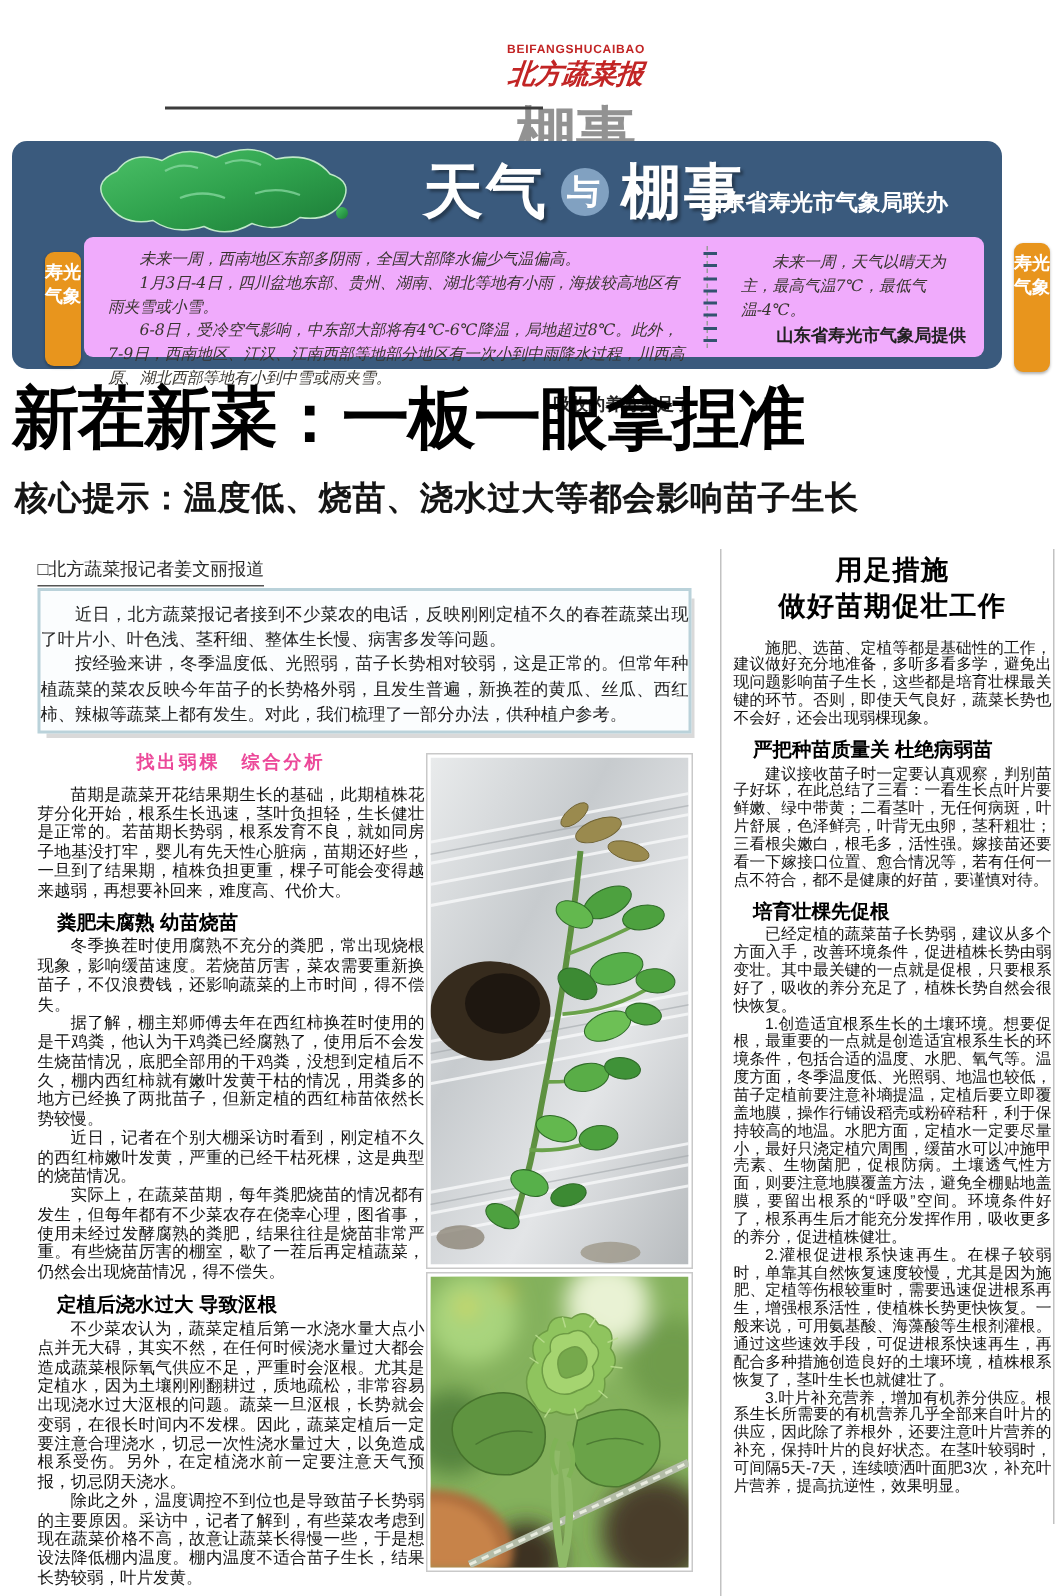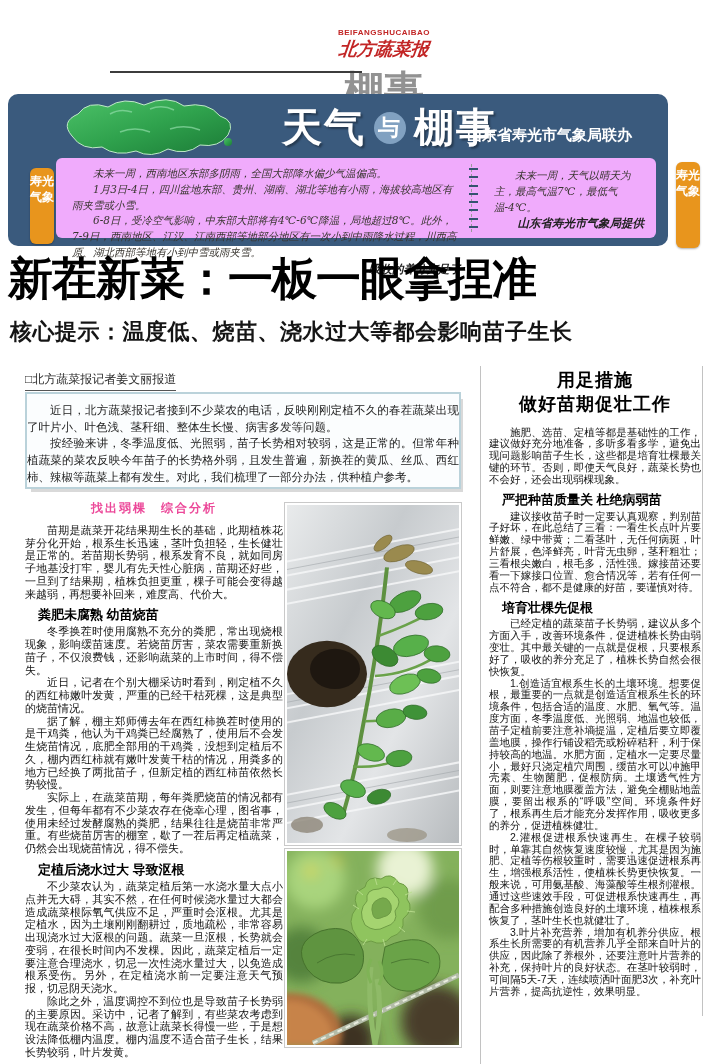--- a/index.html
+++ b/index.html
@@ -19,21 +19,21 @@
 
   
   .banner{position:absolute;left:8px;top:94px;width:660px;height:152px;background:#3a5a7d;border-radius:10px;}
   .china-map{position:absolute;left:42px;top:0px;width:212px;height:66px;}
   .banner-title{position:absolute;left:232px;top:6px;width:300px;display:flex;align-items:center;justify-content:center;gap:8px;color:#fff;font-size:40px;font-weight:900;letter-spacing:2px;text-shadow:2px 2px 2px rgba(0,0,0,.35);}
   .yu-circle{flex:none;width:32px;height:32px;border-radius:50%;background:#81a1c1;color:#fff;font-size:22px;line-height:32px;text-align:center;font-weight:700;text-shadow:none;}
   .organizer{position:absolute;right:36px;top:32px;color:#fff;font-size:15px;font-weight:700;}
   .wbox{position:absolute;left:48px;top:64px;width:600px;height:80px;background:#f0abfc;border-radius:6px;display:flex;box-sizing:border-box;padding:6px 8px;}
   .national{flex:1;padding:2px 6px 0 8px;}
   .wtext{font-family:"DejaVu Serif",serif;font-style:italic;font-size:10.5px;line-height:1.5;color:#38352f;margin:0;text-indent:2em;}
-  .wsource{font-size:11.5px;font-weight:700;color:#222;text-align:right;margin-top:1px;font-style:italic;}
+  .wsource{font-size:11.5px;font-weight:700;color:#222;text-align:right;margin-top:1px;}
   .stitch-divider{width:16px;border-left:1px dashed #9a9a9a;margin:0 4px;display:flex;flex-direction:column;justify-content:space-between;align-items:center;padding:4px 0;}
   .stitch{width:9px;height:6px;border-top:2px solid #33536f;border-bottom:2px solid #33536f;margin-left:-13px;}
   .local{width:150px;padding:4px 4px 0 2px;}
   .tab{position:absolute;width:24px;background:#e8951d;border-radius:6px;color:#fff;font-size:12px;font-weight:700;text-align:center;word-break:break-all;line-height:1.35;padding:5px 0;box-sizing:border-box;box-shadow:0 1px 2px rgba(0,0,0,.3);}
   .tab-left{left:22px;top:74px;height:76px;}
   .tab-right{left:668px;top:68px;height:86px;}
 
   
   .headline{position:absolute;left:8px;top:254px;margin:0;font-size:45px;line-height:1.1;font-weight:900;color:#000;letter-spacing:-1px;}
   .deck{position:absolute;left:10px;top:317px;font-size:22px;font-weight:600;color:#151515;letter-spacing:.5px;}
@@ -133,22 +133,22 @@
   <div class="intro-box">
     <p>近日，北方蔬菜报记者接到不少菜农的电话，反映刚刚定植不久的春茬蔬菜出现了叶片小、叶色浅、茎秆细、整体生长慢、病害多发等问题。</p>
     <p>按经验来讲，冬季温度低、光照弱，苗子长势相对较弱，这是正常的。但常年种植蔬菜的菜农反映今年苗子的长势格外弱，且发生普遍，新换茬的黄瓜、丝瓜、西红柿、辣椒等蔬菜上都有发生。对此，我们梳理了一部分办法，供种植户参考。</p>
   </div>
 
   <div class="col col-left">
     <h2>找出弱棵　综合分析</h2>
     <p>苗期是蔬菜开花结果期生长的基础，此期植株花芽分化开始，根系生长迅速，茎叶负担轻，生长健壮是正常的。若苗期长势弱，根系发育不良，就如同房子地基没打牢，婴儿有先天性心脏病，苗期还好些，一旦到了结果期，植株负担更重，棵子可能会变得越来越弱，再想要补回来，难度高、代价大。</p>
     <h3>粪肥未腐熟 幼苗烧苗</h3>
     <p>冬季换茬时使用腐熟不充分的粪肥，常出现烧根现象，影响缓苗速度。若烧苗厉害，菜农需要重新换苗子，不仅浪费钱，还影响蔬菜的上市时间，得不偿失。</p>
+    <p>据了解，棚主郑师傅去年在西红柿换茬时使用的是干鸡粪，他认为干鸡粪已经腐熟了，使用后不会发生烧苗情况，底肥全部用的干鸡粪，没想到定植后不久，棚内西红柿就有嫩叶发黄干枯的情况，用粪多的地方已经换了两批苗子，但新定植的西红柿苗依然长势较慢。</p>
     <p>近日，记者在个别大棚采访时看到，刚定植不久的西红柿嫩叶发黄，严重的已经干枯死棵，这是典型的烧苗情况。</p>
-    <p>据了解，棚主郑师傅去年在西红柿换茬时使用的是干鸡粪，他认为干鸡粪已经腐熟了，使用后不会发生烧苗情况，底肥全部用的干鸡粪，没想到定植后不久，棚内西红柿就有嫩叶发黄干枯的情况，用粪多的地方已经换了两批苗子，但新定植的西红柿苗依然长势较慢。</p>
     <p>实际上，在蔬菜苗期，每年粪肥烧苗的情况都有发生，但每年都有不少菜农存在侥幸心理，图省事，使用未经过发酵腐熟的粪肥，结果往往是烧苗非常严重。有些烧苗厉害的棚室，歇了一茬后再定植蔬菜，仍然会出现烧苗情况，得不偿失。</p>
     <h3>定植后浇水过大 导致沤根</h3>
     <p>不少菜农认为，蔬菜定植后第一水浇水量大点小点并无大碍，其实不然，在任何时候浇水量过大都会造成蔬菜根际氧气供应不足，严重时会沤根。尤其是定植水，因为土壤刚刚翻耕过，质地疏松，非常容易出现浇水过大沤根的问题。蔬菜一旦沤根，长势就会变弱，在很长时间内不发棵。因此，蔬菜定植后一定要注意合理浇水，切忌一次性浇水量过大，以免造成根系受伤。另外，在定植浇水前一定要注意天气预报，切忌阴天浇水。</p>
     <p>除此之外，温度调控不到位也是导致苗子长势弱的主要原因。采访中，记者了解到，有些菜农考虑到现在蔬菜价格不高，故意让蔬菜长得慢一些，于是想设法降低棚内温度。棚内温度不适合苗子生长，结果长势较弱，叶片发黄。</p>
   </div>
 
   <figure class="photo photo1">
     <svg viewBox="0 0 172 336" preserveAspectRatio="none">
       <defs>
         <linearGradient id="film" x1="0" y1="0" x2="1" y2="1">

